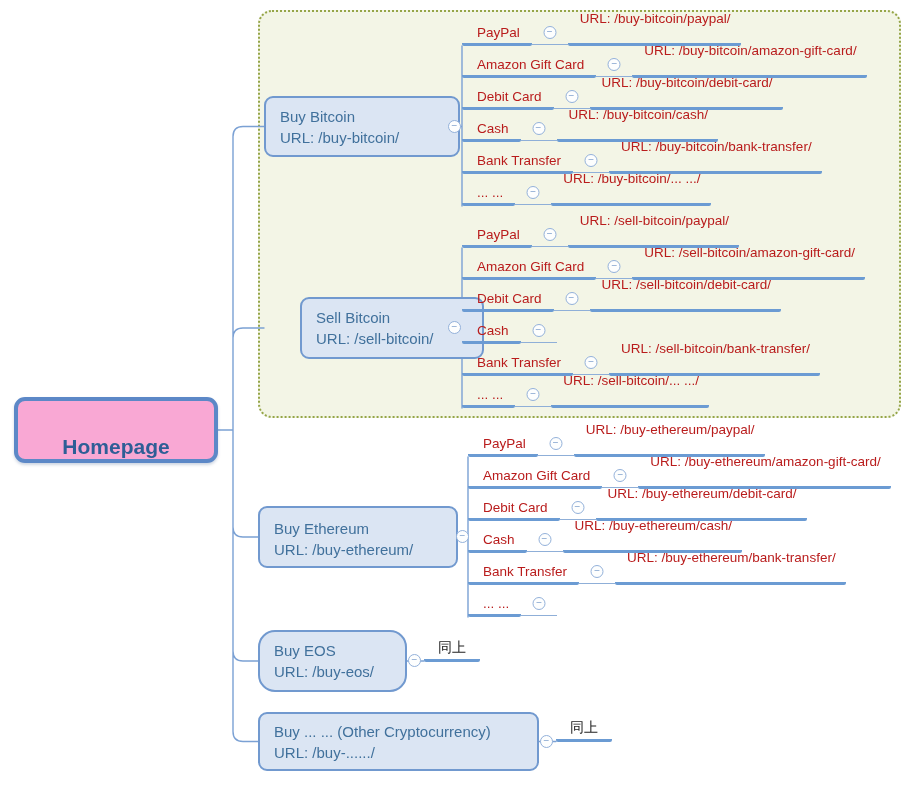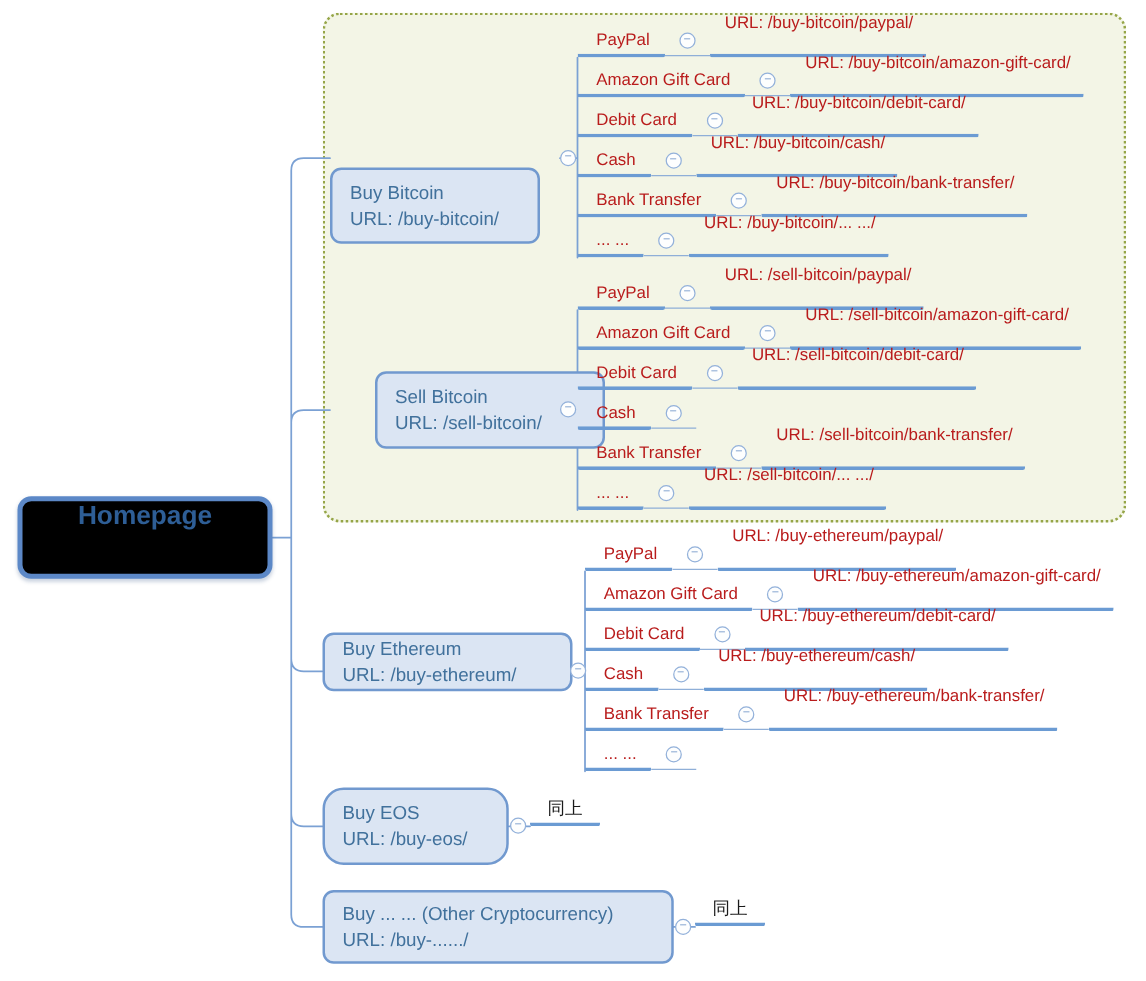--- a/index.html
+++ b/index.html
@@ -15,22 +15,22 @@
     position:absolute;box-sizing:border-box;
     background:#dbe5f3;border:2px solid #7199cf;border-radius:9px;
     color:#41719c;font-size:15px;line-height:21px;
     display:flex;flex-direction:column;justify-content:center;
     padding:6px 14px;
   }
   .node .nline{display:block;white-space:nowrap;}
 
   .root-node{
     position:absolute;left:14px;top:397px;width:204px;height:66px;box-sizing:border-box;
-    background:#000000;border:4px solid #5c88c7;border-radius:11px;
-    display:flex;align-items:flex-start;justify-content:center;
+    background:#f9a8d4;border:4px solid #5c88c7;border-radius:11px;
+    display:flex;align-items:flex-end;justify-content:center;
     color:#2e5e96;font-size:21px;font-weight:bold;
     box-shadow:0 2px 3px rgba(60,90,140,.25);
   }
 
   .cgroup{position:absolute;}
   .crow{position:absolute;left:0;height:26px;display:flex;align-items:flex-end;white-space:nowrap;}
   .seg{
     border-bottom:3px solid #6b9bd3;border-radius:0 0 2px 2px;
     padding:2px 12px 2px 15px;box-sizing:border-box;
   }
@@ -62,29 +62,29 @@
 
   <svg class="connectors" width="917" height="785">
     <path d="M218 430 H233 M233 430 V136.5 Q233 126.5 243 126.5 H264 M233 430 V338 Q233 328 243 328 H264 M233 430 V527 Q233 537 243 537 H258 M233 430 V651 Q233 661 243 661 H258 M233 430 V731.5 Q233 741.5 243 741.5 H258" fill="none" stroke="#7ba1d4" stroke-width="1.4" stroke-linecap="round"></path>
     <path d="M448 126.5 H462 M462 46 V206 M448 328 H462 M462 248 V408 M458 537 H468 M468 457 V617 M407 661 H424 M539 741.5 H556" fill="none" stroke="#7ba1d4" stroke-width="1.4" stroke-linecap="round"></path>
   </svg>
 
   <div class="root-node">
     <span>Homepage</span>
   </div>
 
-  <div class="node" style="left:264px;top:96px;width:168px;height:61px;margin-top:38px;">
+  <div class="node" style="left:264px;top:96px;width:196px;height:61px;">
     <span class="nline">Buy Bitcoin</span>
     <span class="nline">URL: /buy-bitcoin/</span>
   </div>
   <div class="node" style="left:264px;top:297px;width:184px;height:62px;margin-left:36px;">
     <span class="nline">Sell Bitcoin</span>
     <span class="nline">URL: /sell-bitcoin/</span>
   </div>
-  <div class="node" style="left:258px;top:506px;width:200px;height:47px;">
+  <div class="node" style="left:258px;top:506px;width:200px;height:62px;justify-content:flex-end;">
     <span class="nline">Buy Ethereum</span>
     <span class="nline">URL: /buy-ethereum/</span>
   </div>
   <div class="node" style="left:258px;top:630px;width:149px;height:62px;border-radius:17px;">
     <span class="nline">Buy EOS</span>
     <span class="nline">URL: /buy-eos/</span>
   </div>
   <div class="node" style="left:258px;top:712px;width:281px;height:59px;">
     <span class="nline">Buy ... ... (Other Cryptocurrency)</span>
     <span class="nline">URL: /buy-....../</span>

